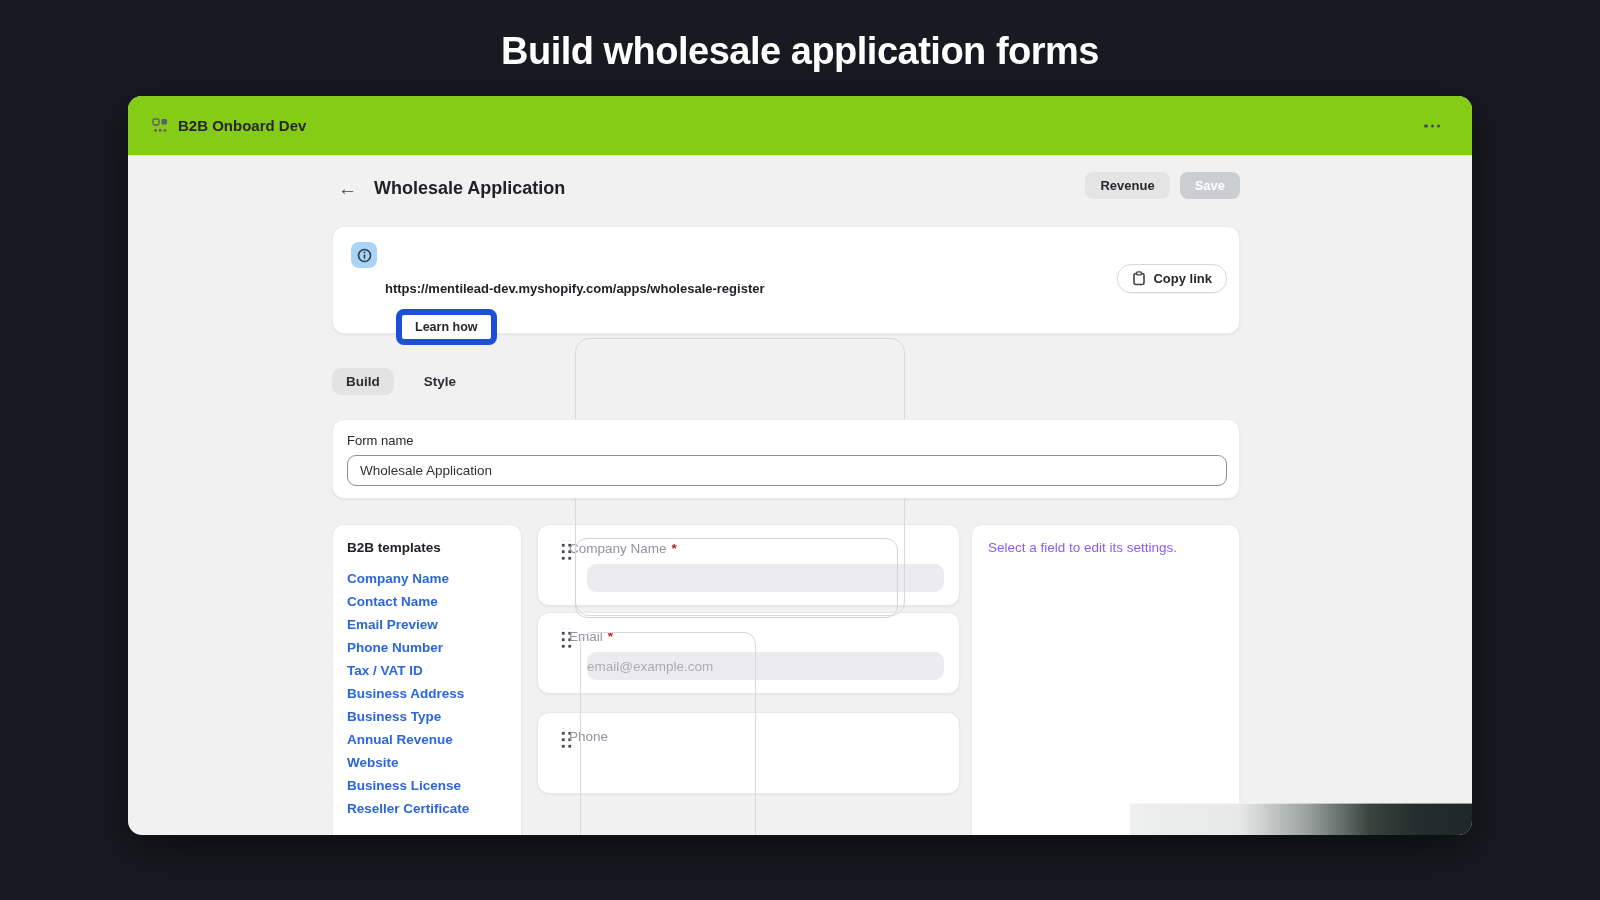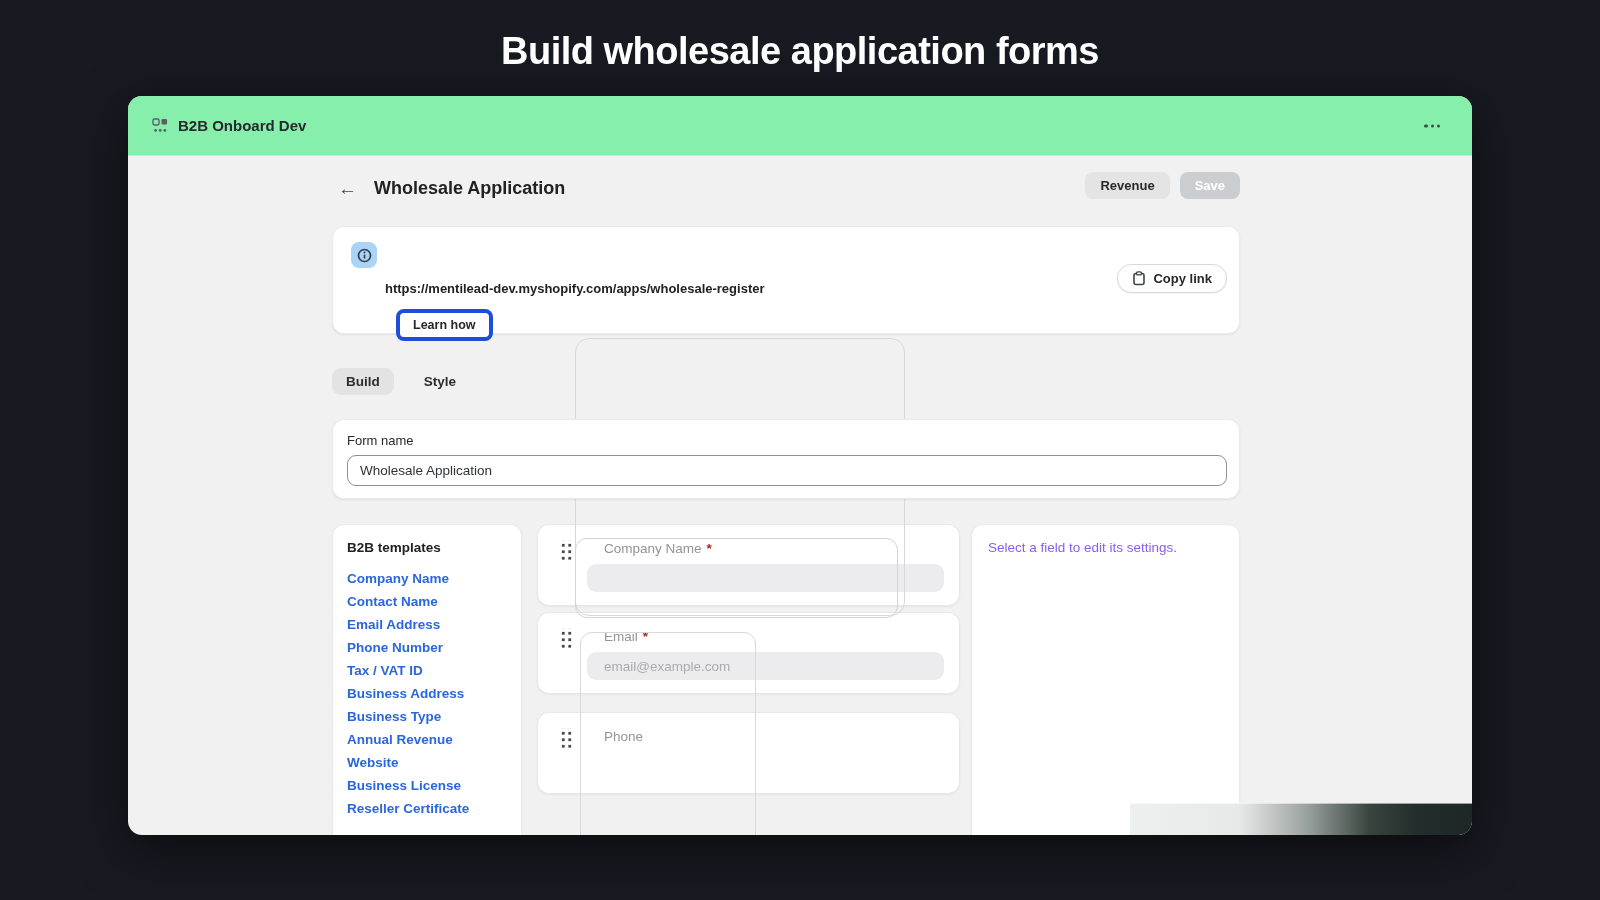--- a/index.html
+++ b/index.html
@@ -9,21 +9,21 @@
   .stage { position:relative; width:1296px; height:900px; background:#171a21; }
 
   .hero-title { position:absolute; top:30px; left:0; width:1600px; text-align:center;
     color:#ffffff; font-size:38px; font-weight:700; letter-spacing:-0.5px; }
 
   
   .window { position:absolute; left:128px; top:96px; width:1344px; height:739px;
     background:#f1f1f2; border-radius:14px; overflow:hidden;
     box-shadow:0 14px 50px rgba(0,0,0,.55); }
 
-  .win-header { position:relative; height:60px; background:#86efac;
+  .win-header { position:relative; height:60px; background:#84cc16;
     border-bottom:1px solid #e0e0e1; display:flex; align-items:center; padding:0 24px; }
   .app-id { display:flex; align-items:center; gap:10px; }
   .app-name { font-size:15px; font-weight:700; color:#26282b; }
   .menu-dots { position:absolute; right:26px; top:50%; transform:translateY(-50%);
     display:flex; align-items:center; cursor:pointer; padding:4px; }
   .menu-dots span { width:3.2px; height:3.2px; border-radius:50%; background:#44474b; margin:0 1.6px; display:inline-block; }
 
   .content { position:relative; margin-left:204px; width:908px; }
 
   
@@ -38,21 +38,21 @@
 
   
   .banner { margin-top:22px; height:108px; background:#ffffff; border-radius:12px;
     box-shadow:0 1px 2px rgba(0,0,0,.07); border:1px solid #ebebec; position:relative;
     padding:15px 18px; }
   .banner-row { display:flex; align-items:flex-start; gap:10px; }
   .info-tile { width:26px; height:26px; border-radius:8px; background:#a9d4f8;
     display:flex; align-items:center; justify-content:center; flex:none; }
   .banner-msg { font-size:13.5px; color:#303336; padding-top:5px; }
   .banner-url { margin:13px 0 0 34px; font-size:13px; font-weight:700; color:#202225; }
-  .btn-learn { margin:13px 0 0 45px; background:#ffffff; border:4px solid #1d4ed8;
+  .btn-learn { margin:13px 0 0 45px; background:#ffffff; border:6px solid #1d4ed8;
     border-radius:8px; font-size:12.5px; font-weight:600; color:#26282b; padding:5px 13px; cursor:pointer; }
   .btn-copy { position:absolute; right:12px; top:37px; display:flex; align-items:center; gap:7px;
     background:#ffffff; border:1px solid #d6d8da; border-radius:14px; padding:6px 14px;
     font-size:13px; font-weight:700; color:#26282b; cursor:pointer; box-shadow:0 1px 1px rgba(0,0,0,.05); }
 
   
   .tabs { margin-top:34px; display:flex; align-items:center; gap:16px; }
   .tab { font-size:13.5px; font-weight:600; color:#2b2d30; padding:6px 14px; border-radius:9px; cursor:pointer; }
   .tab.active { background:#e3e3e4; }
 
@@ -73,24 +73,24 @@
   .tpl-link { display:block; font-size:13.5px; font-weight:600; color:#2b66dd;
     line-height:23px; text-decoration:none; cursor:pointer; }
 
   .canvas { width:423px; margin-left:15px; flex:none; position:relative; }
   .field-card { position:relative; height:82px; background:#ffffff; border:1px solid #e6e7e9;
     border-radius:12px; box-shadow:0 1px 2px rgba(0,0,0,.05); margin-bottom:6px; cursor:pointer; }
   .field-card.gap-lg { margin-top:18px; }
   .drag-handle { position:absolute; left:21px; top:15px; width:13px; height:20px; cursor:grab;
     background-image:radial-gradient(circle, #45484c 1.4px, transparent 1.6px);
     background-size:6.5px 6.5px; background-position:1px 2px; }
-  .field-label { position:absolute; left:66px; top:16px; font-size:13.5px; color:#8f959b; }
+  .field-label { position:absolute; left:31px; top:16px; font-size:13.5px; color:#8f959b; }
   .req-mark { color:#b02424; font-weight:700; margin-left:5px; }
   .field-input { position:absolute; left:49px; top:39px; width:357px; height:28px;
-    background:#ececee; border-radius:9px; display:flex; align-items:center; padding:0 17px; }
+    background:#ececee; border-radius:9px; display:flex; align-items:center; padding:0 0; }
   .field-input span { font-size:13.5px; color:#a7acb2; }
 
   .panel-right { width:269px; height:420px; margin-left:11px; padding:15px 16px; flex:none; }
   .empty-hint { font-size:13.5px; color:#8b5cf6; }
 
   
   .ghost { position:absolute; border:1px solid #d7d8da; background:transparent; pointer-events:none; }
   .ghost-a { left:447px; top:242px; width:330px; height:278px; border-radius:14px; z-index:1; }
   .ghost-b { left:447px; top:442px; width:323px; height:80px; border-radius:12px; z-index:5; border-color:#d2d4d6; }
   .ghost-c { left:452px; top:536px; width:176px; height:290px; border-radius:12px; z-index:5; border-color:#d7d8da; }
@@ -179,21 +179,21 @@
         <input class="form-input" type="text" value="Wholesale Application" style="">
       </div>
 
       <div class="columns">
 
         <div class="panel panel-left">
           <div class="panel-title">B2B templates</div>
           <div class="tpl-list">
             <a class="tpl-link">Company Name</a>
             <a class="tpl-link">Contact Name</a>
-            <a class="tpl-link">Email Address</a>
+            <a class="tpl-link">Email Preview</a>
             <a class="tpl-link">Phone Number</a>
             <a class="tpl-link">Tax / VAT ID</a>
             <a class="tpl-link">Business Address</a>
             <a class="tpl-link">Business Type</a>
             <a class="tpl-link">Annual Revenue</a>
             <a class="tpl-link">Website</a>
             <a class="tpl-link">Business License</a>
             <a class="tpl-link">Reseller Certificate</a>
           </div>
         </div>

